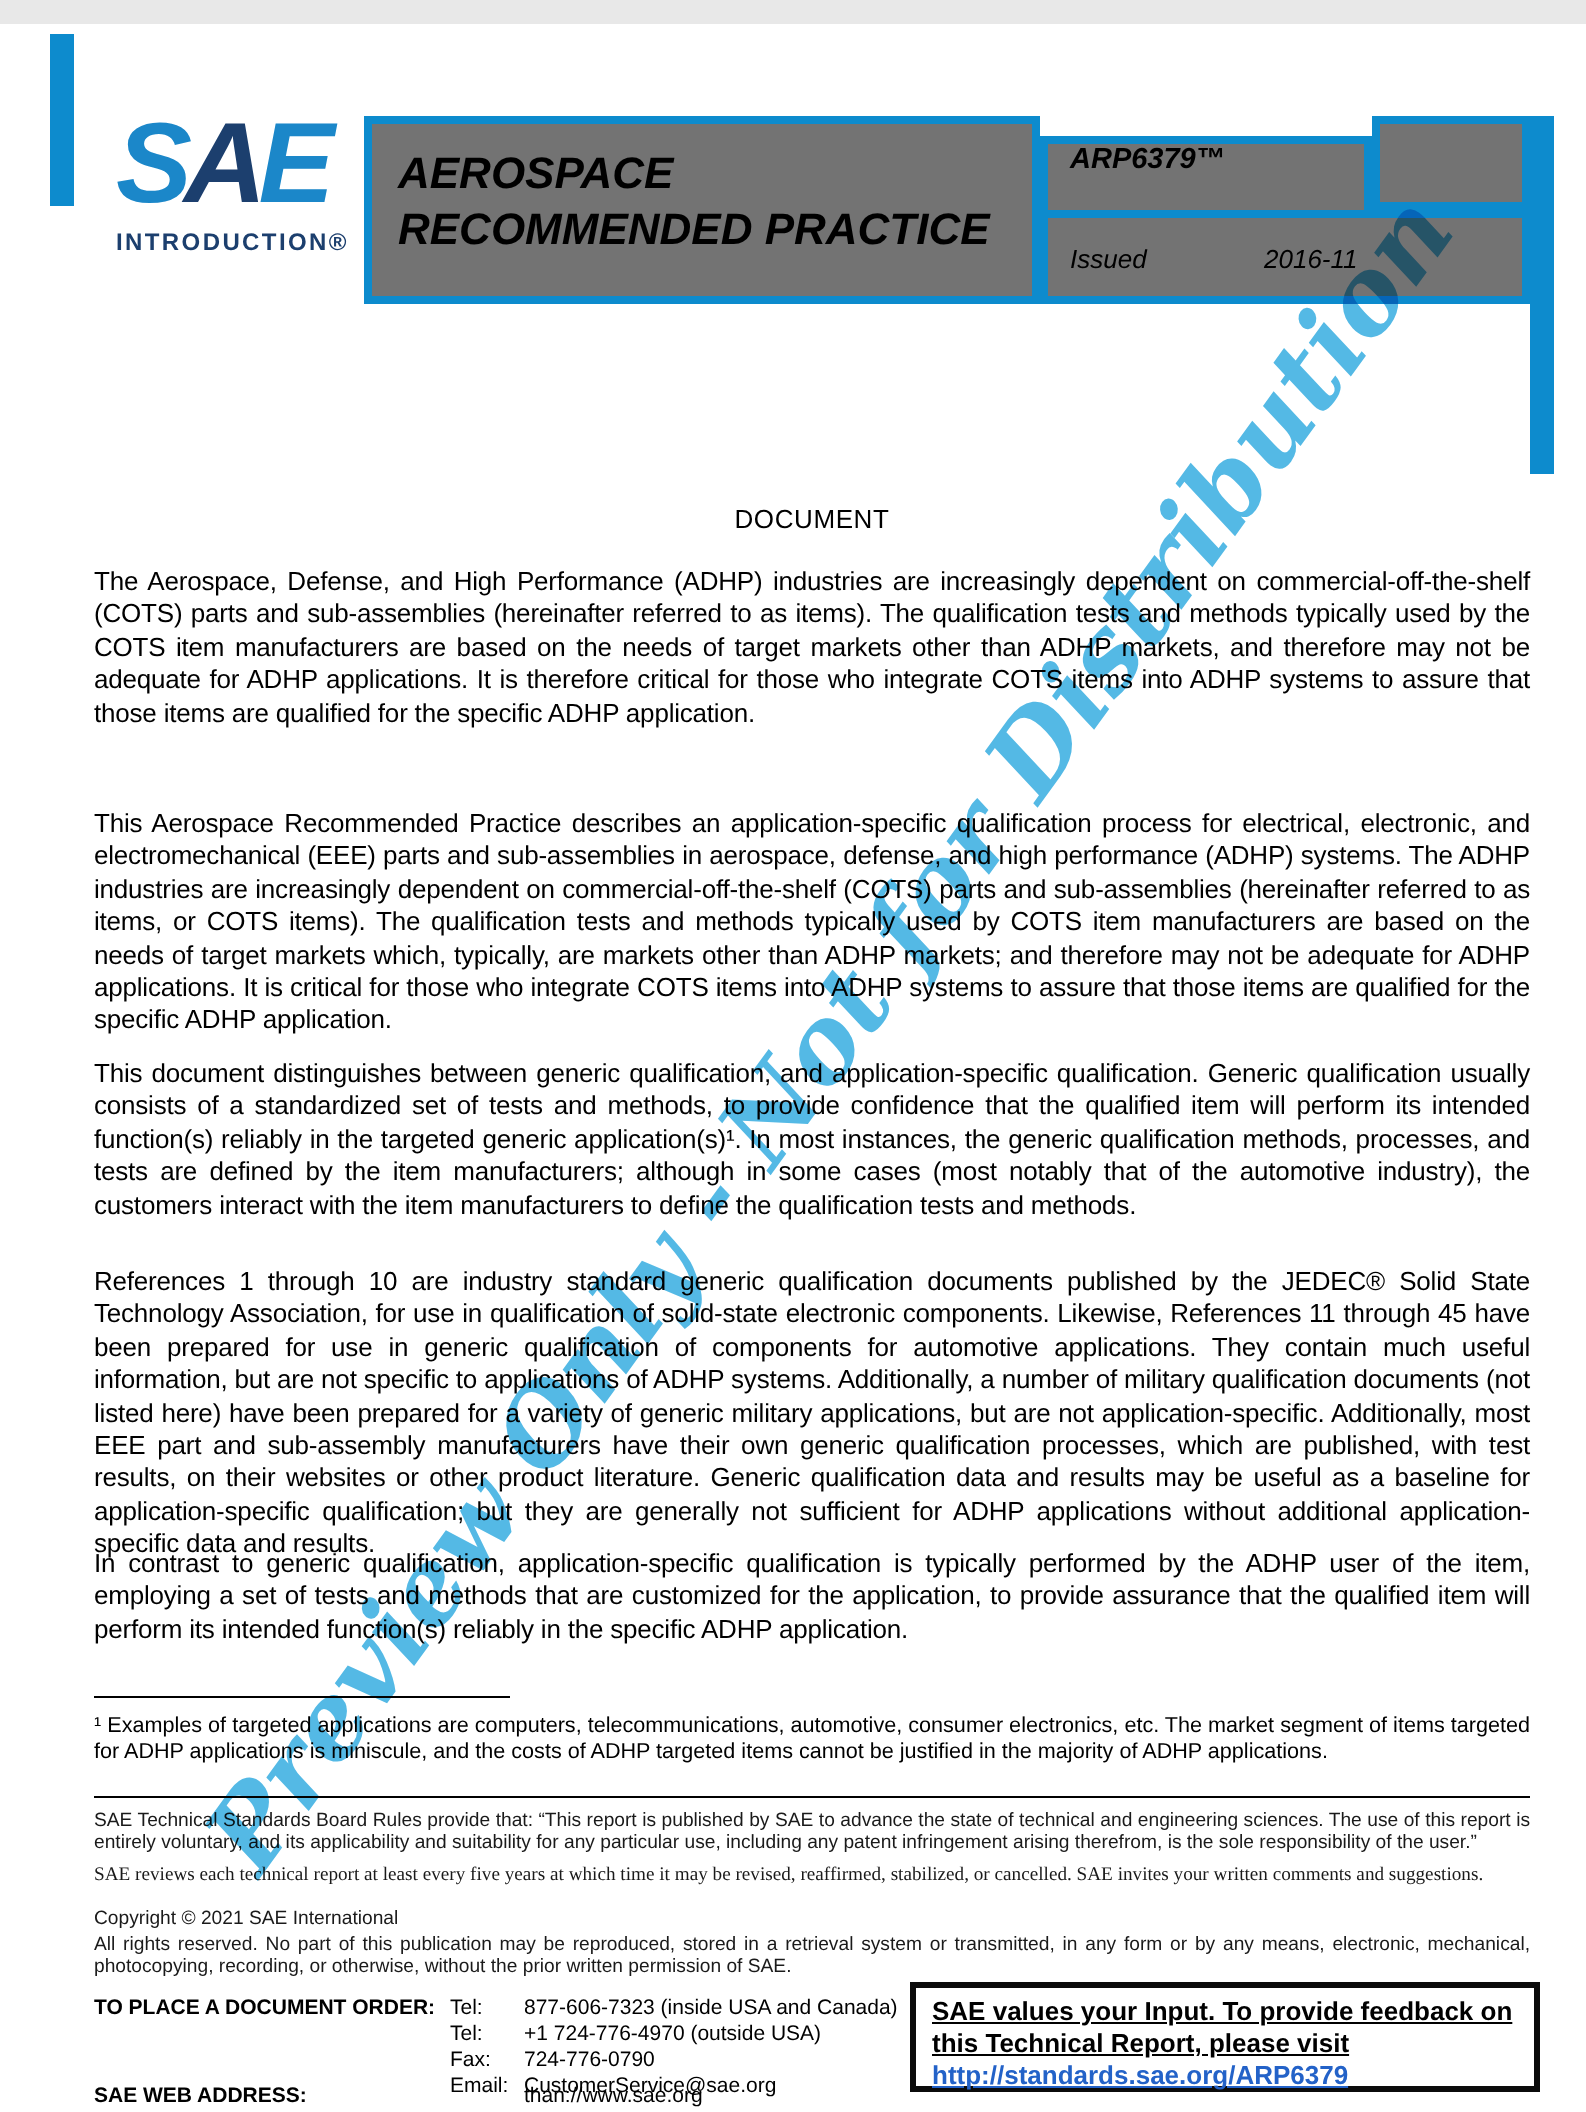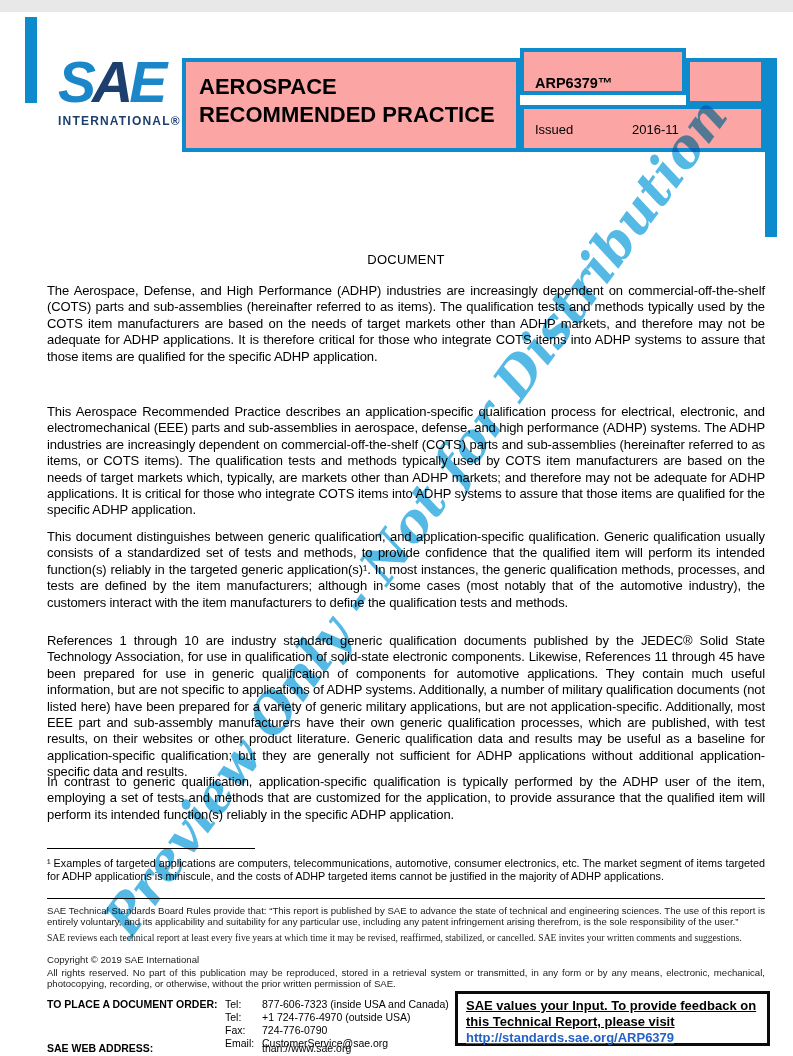--- a/index.html
+++ b/index.html
@@ -15,24 +15,24 @@
 
   
   .logo { left:58px; top:44px; width:120px; }
   .logo-letters { font-style:italic; font-weight:bold; font-size:57px; line-height:52px; letter-spacing:-4px; white-space:nowrap; }
   .logo-letters .ls { color:var(--sae-mid,#1b87c9); }
   .logo-letters .la { color:var(--logo-dark,#1c3f6e); }
   .logo-letters .le { color:var(--sae-mid,#1b87c9); }
   .logo-intl { margin-top:6px; font-size:12px; font-weight:bold; letter-spacing:1.2px; color:var(--logo-dark,#1c3f6e); white-space:nowrap; }
 
   
-  .hdr-box { box-sizing:border-box; border:4px solid var(--sae-blue,#0d8bcd); background:#fca5a5; }
+  .hdr-box { box-sizing:border-box; border:4px solid var(--sae-blue,#0d8bcd); background:#737373;font-style:italic; }
   .box-doctype { left:182px; top:46px; width:338px; height:94px; padding:11px 0 0 13px; }
   .box-doctype .l1, .box-doctype .l2 { font-size:22px; font-weight:bold; line-height:28px; white-space:nowrap; }
-  .box-arp { left:520px; top:36px; width:166px; height:47px; display:flex; align-items:flex-end; padding-left:11px; font-size:14.5px; font-weight:bold; }
+  .box-arp { left:520px; top:56px; width:166px; height:47px; display:flex; align-items:flex-start; padding-left:11px; font-size:14.5px; font-weight:bold; }
   .box-blank { left:686px; top:46px; width:79px; height:47px; }
   .box-issued { left:520px; top:93px; width:245px; height:47px; font-size:13px; }
   .box-issued .lbl { position:absolute; left:11px; top:13px; }
   .box-issued .val { position:absolute; left:108px; top:13px; }
   .right-bar { left:765px; top:46px; width:12px; height:179px; background:var(--sae-blue,#0d8bcd); }
   .box-title { left:182px; top:146px; width:583px; height:79px; text-align:center; padding-top:10px; font-size:13.5px; line-height:18.5px; }
 
   
   .heading { left:47px; width:718px; text-align:center; font-size:13px; letter-spacing:0.3px; }
   .para { left:47px; width:718px; font-size:13px; line-height:16.4px; text-align:justify; letter-spacing:-0.1px; }
@@ -69,21 +69,21 @@
 </style>
 </head>
 <body>
 
 <div class="page">
 
   <div class="abs edge-strip"></div>
 
   <div class="abs logo">
     <div class="logo-letters"><span class="ls">S</span><span class="la">A</span><span class="le">E</span></div>
-    <div class="logo-intl">INTERNATIONAL®</div>
+    <div class="logo-intl">INTRODUCTION®</div>
   </div>
 
   <div class="abs hdr-box box-doctype">
     <div class="l1">AEROSPACE</div>
     <div class="l2">RECOMMENDED PRACTICE</div>
   </div>
   <div class="abs hdr-box box-arp">
     <span>ARP6379™</span>
   </div>
   <div class="abs hdr-box box-blank"></div>
@@ -100,21 +100,21 @@
   <div class="abs para" style="top:517px;">This document distinguishes between generic qualification, and application-specific qualification. Generic qualification usually consists of a standardized set of tests and methods, to provide confidence that the qualified item will perform its intended function(s) reliably in the targeted generic application(s)¹. In most instances, the generic qualification methods, processes, and tests are defined by the item manufacturers; although in some cases (most notably that of the automotive industry), the customers interact with the item manufacturers to define the qualification tests and methods.</div>
   <div class="abs para" style="top:621px;">References 1 through 10 are industry standard generic qualification documents published by the JEDEC® Solid State Technology Association, for use in qualification of solid-state electronic components. Likewise, References 11 through 45 have been prepared for use in generic qualification of components for automotive applications. They contain much useful information, but are not specific to applications of ADHP systems. Additionally, a number of military qualification documents (not listed here) have been prepared for a variety of generic military applications, but are not application-specific. Additionally, most EEE part and sub-assembly manufacturers have their own generic qualification processes, which are published, with test results, on their websites or other product literature. Generic qualification data and results may be useful as a baseline for application-specific qualification; but they are generally not sufficient for ADHP applications without additional application-specific data and results.</div>
   <div class="abs para" style="top:762px;">In contrast to generic qualification, application-specific qualification is typically performed by the ADHP user of the item, employing a set of tests and methods that are customized for the application, to provide assurance that the qualified item will perform its intended function(s) reliably in the specific ADHP application.</div>
 
   <div class="abs fn-rule"></div>
   <div class="abs footnote">¹ Examples of targeted applications are computers, telecommunications, automotive, consumer electronics, etc. The market segment of items targeted for ADHP applications is miniscule, and the costs of ADHP targeted items cannot be justified in the majority of ADHP applications.</div>
 
   <div class="abs main-rule"></div>
   <div class="abs fine" style="top:893px;">SAE Technical Standards Board Rules provide that: “This report is published by SAE to advance the state of technical and engineering sciences. The use of this report is entirely voluntary, and its applicability and suitability for any particular use, including any patent infringement arising therefrom, is the sole responsibility of the user.”</div>
   <div class="abs fine" style="top:920px;font-family:Liberation Serif, serif;">SAE reviews each technical report at least every five years at which time it may be revised, reaffirmed, stabilized, or cancelled. SAE invites your written comments and suggestions.</div>
-  <div class="abs fine" style="top:942px;">Copyright © 2019 SAE International</div>
+  <div class="abs fine" style="top:942px;">Copyright © 2021 SAE International</div>
   <div class="abs fine" style="top:955px;">All rights reserved. No part of this publication may be reproduced, stored in a retrieval system or transmitted, in any form or by any means, electronic, mechanical, photocopying, recording, or otherwise, without the prior written permission of SAE.</div>
 
   <div class="abs order-label">TO PLACE A DOCUMENT ORDER:</div>
   <div>
     <div>
       <span class="c-lbl" style="top:986px;">Tel:</span>
       <span class="c-val" style="top:986px;text-align:right;">877-606-7323 (inside USA and Canada)</span>
     </div>
     <div>
       <span class="c-lbl" style="top:999px;">Tel:</span>

